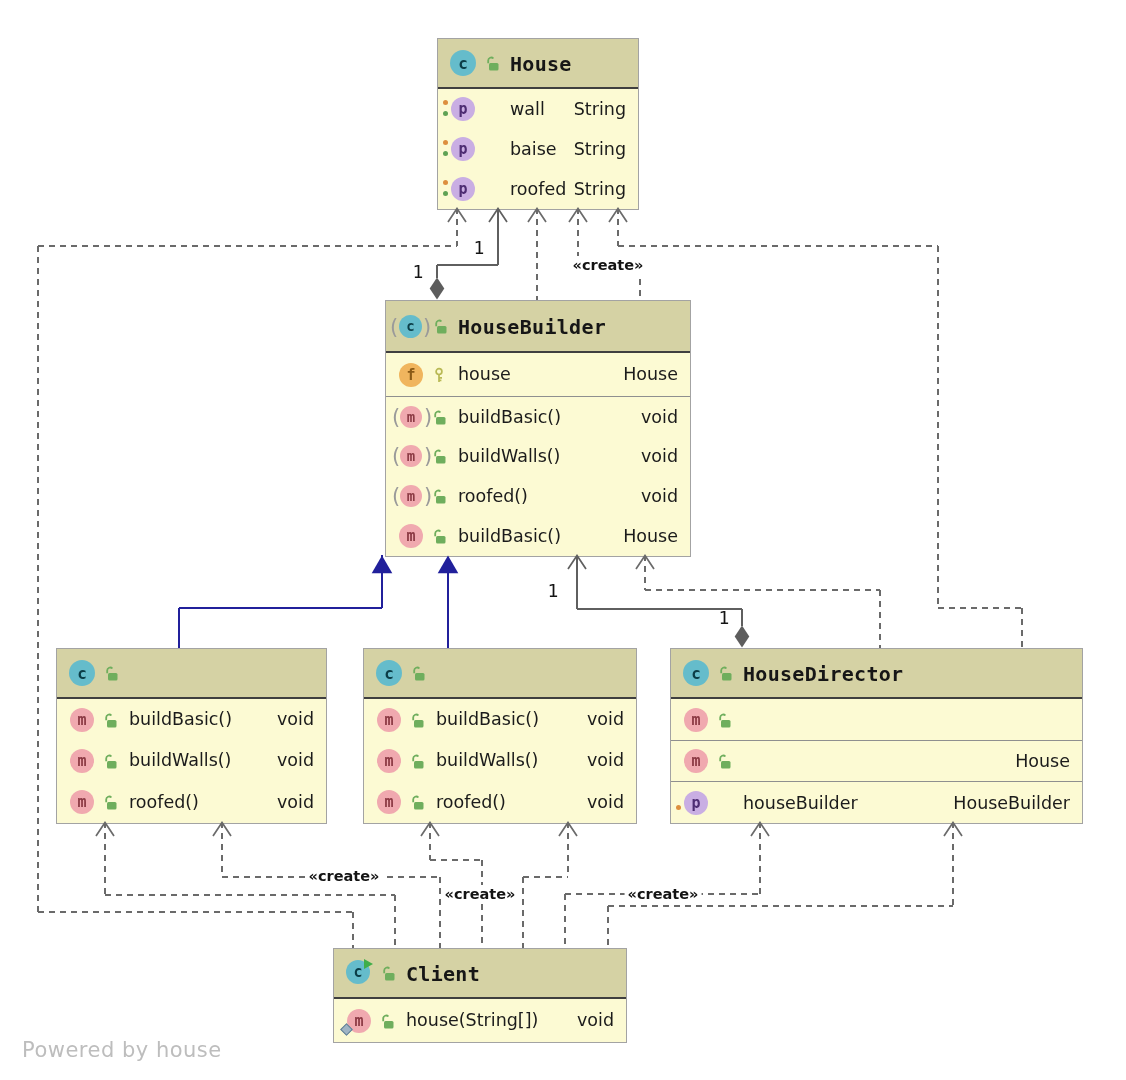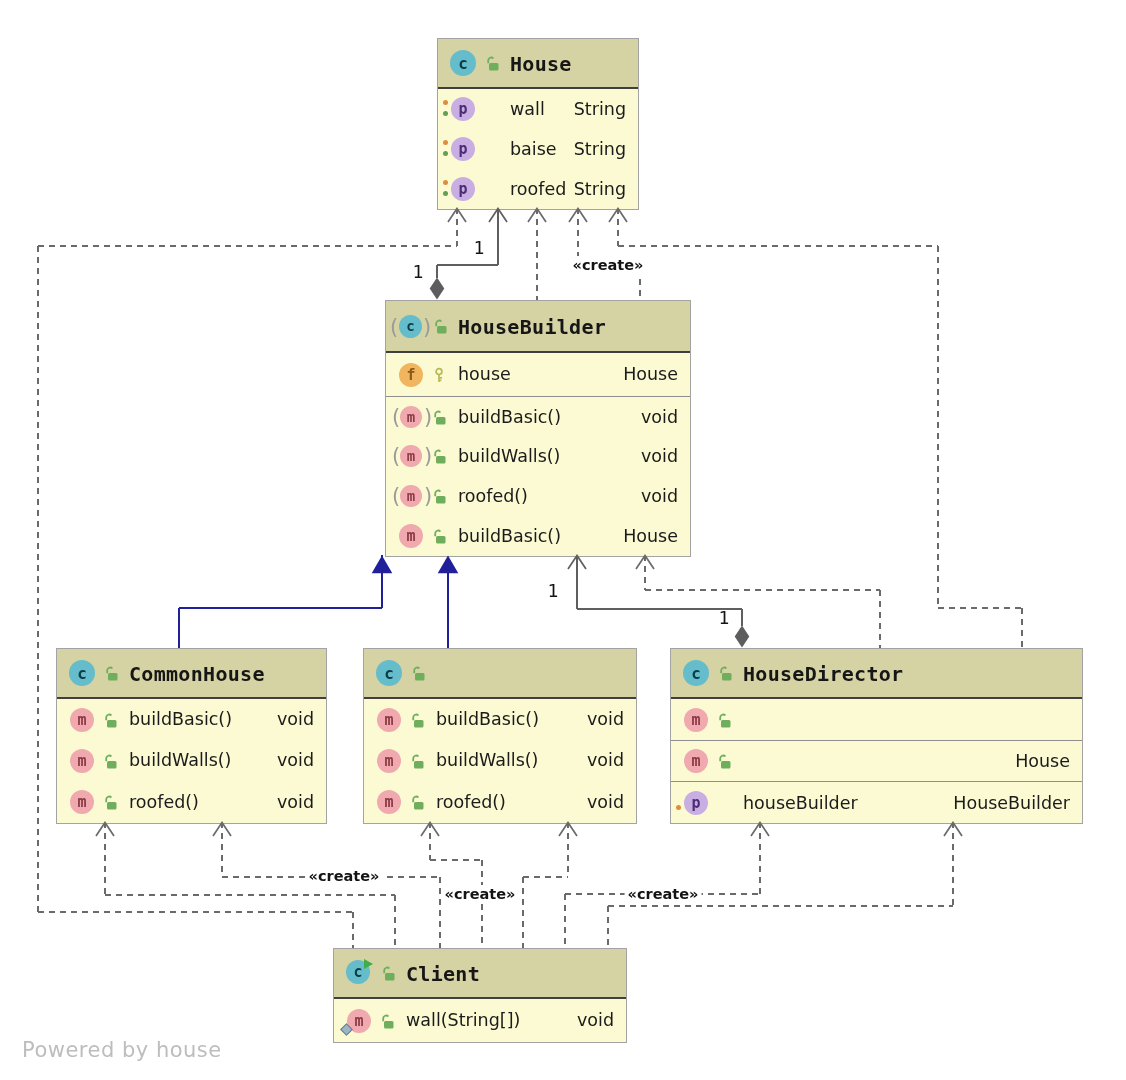--- a/index.html
+++ b/index.html
@@ -229,21 +229,20 @@
           <span class="mtype" style="line-height:40px">House</span>
         </div>
       </div>
       <div class="node" style="left: 56px; top: 648px; width: 271px; height: 176px;">
         <div class="hdr" style="height: 50px;">
           <span class="ci" style="left:12px;top:calc(50% - 13px);width:26px;height:26px;background:#65bccb;color:#0b3d47;font-size:16px">c</span>
           <span class="micon" style="left:46px;top:calc(50% - 8px)"><svg width="16" height="16">
               <path d="M4.2 8.2 V5.6 a3 3 0 0 1 5.2 -2.1" stroke="#6fae5d" stroke-width="1.8" fill="none"></path>
               <rect x="5" y="8" width="9.5" height="7.5" rx="1.5" fill="#6fae5d"></rect>
             </svg></span>
-          <span class="title" style="line-height:50px">CommonHouse</span>
         </div>
         <div class="row" style="height: 41px;">
           <span class="ci" style="left:13px;top:calc(50% - 12px);width:24px;height:24px;background:#f0a9af;color:#8c3a44;font-size:15px">m</span>
           <span class="micon" style="left:45px;top:calc(50% - 8px)"><svg width="16" height="16">
               <path d="M4.2 8.2 V5.6 a3 3 0 0 1 5.2 -2.1" stroke="#6fae5d" stroke-width="1.8" fill="none"></path>
               <rect x="5" y="8" width="9.5" height="7.5" rx="1.5" fill="#6fae5d"></rect>
             </svg></span>
           <span class="mname" style="line-height:41px">buildBasic()</span>
           <span class="mtype" style="line-height:41px">void</span>
         </div>
@@ -343,21 +342,21 @@
             </svg></span>
           <span class="title" style="line-height:50px">Client</span>
         </div>
         <div class="row" style="height: 43px;">
           <span class="ci" style="left:13px;top:calc(50% - 12px);width:24px;height:24px;background:#f0a9af;color:#8c3a44;font-size:15px">m</span>
           <span class="sdiamond" style="left:8px;top:calc(50% + 4px)"></span>
           <span class="micon" style="left:45px;top:calc(50% - 8px)"><svg width="16" height="16">
               <path d="M4.2 8.2 V5.6 a3 3 0 0 1 5.2 -2.1" stroke="#6fae5d" stroke-width="1.8" fill="none"></path>
               <rect x="5" y="8" width="9.5" height="7.5" rx="1.5" fill="#6fae5d"></rect>
             </svg></span>
-          <span class="mname" style="line-height:43px">wall(String[])</span>
+          <span class="mname" style="line-height:43px">house(String[])</span>
           <span class="mtype" style="line-height:43px">void</span>
         </div>
       </div>
       <div class="elabel bg" style="left: 608px; top: 265px;">«create»</div>
       <div class="elabel bg" style="left: 344px; top: 876px;">«create»</div>
       <div class="elabel bg" style="left: 480px; top: 894px;">«create»</div>
       <div class="elabel bg" style="left: 663px; top: 894px;">«create»</div>
       <div class="mult" style="left: 479px; top: 247px;">1</div>
       <div class="mult" style="left: 418px; top: 271px;">1</div>
       <div class="mult" style="left: 553px; top: 590px;">1</div>

